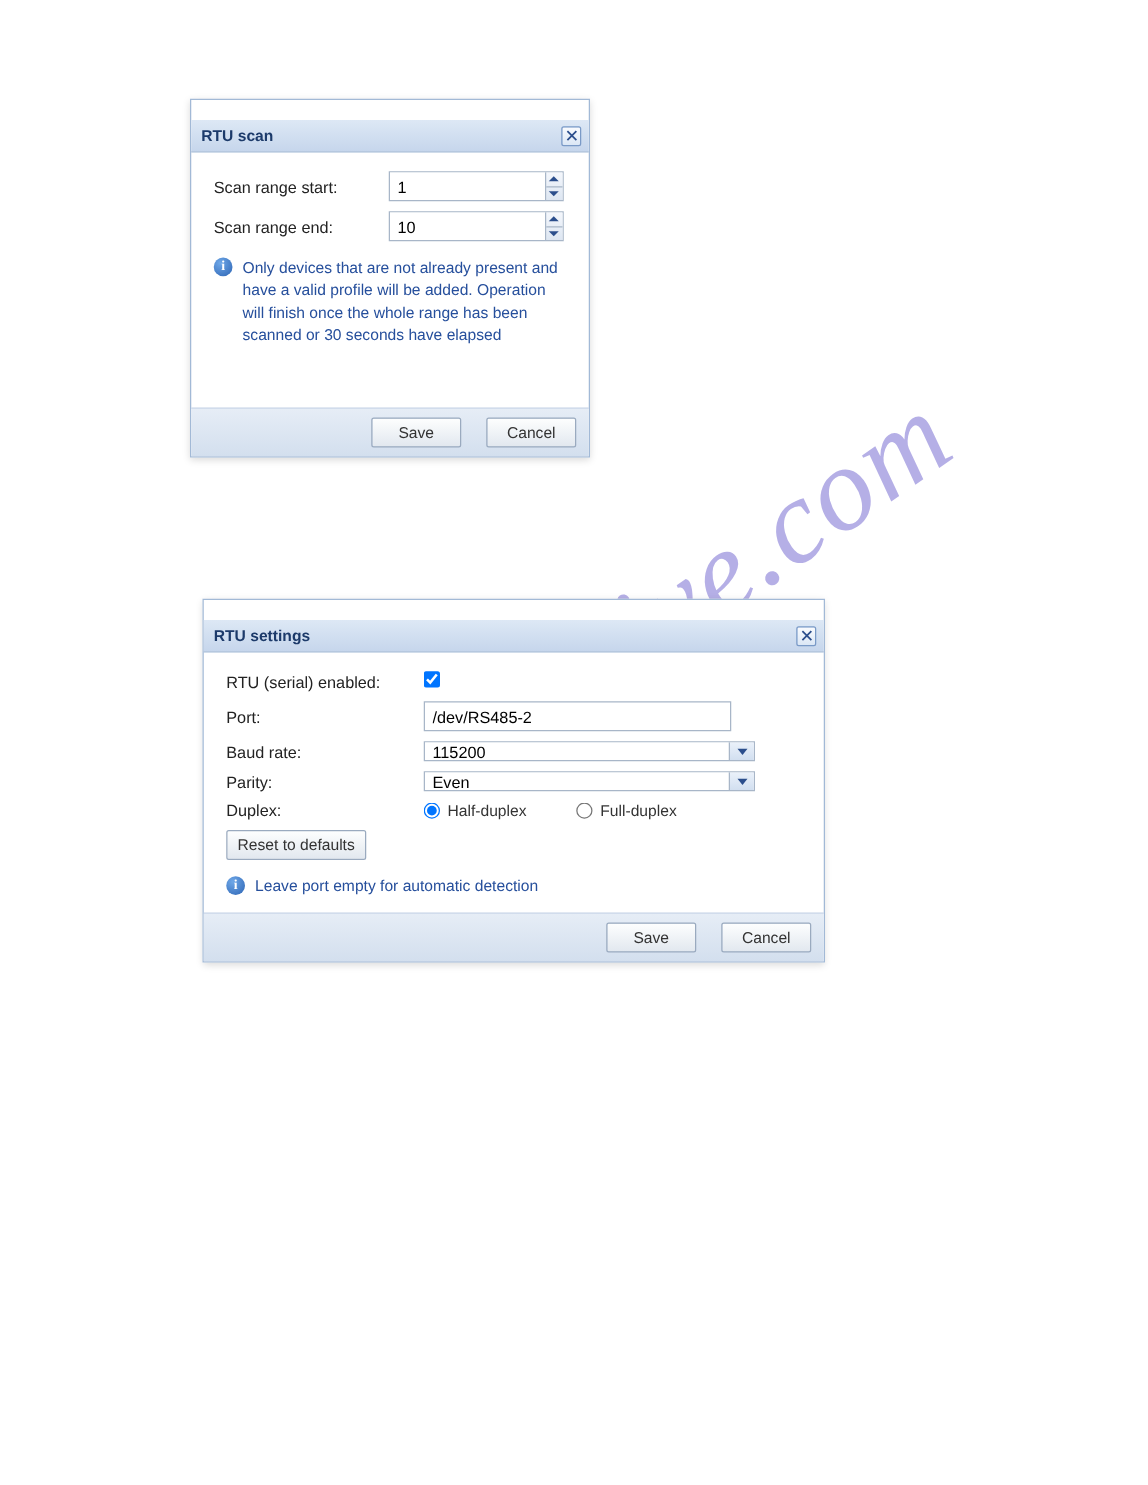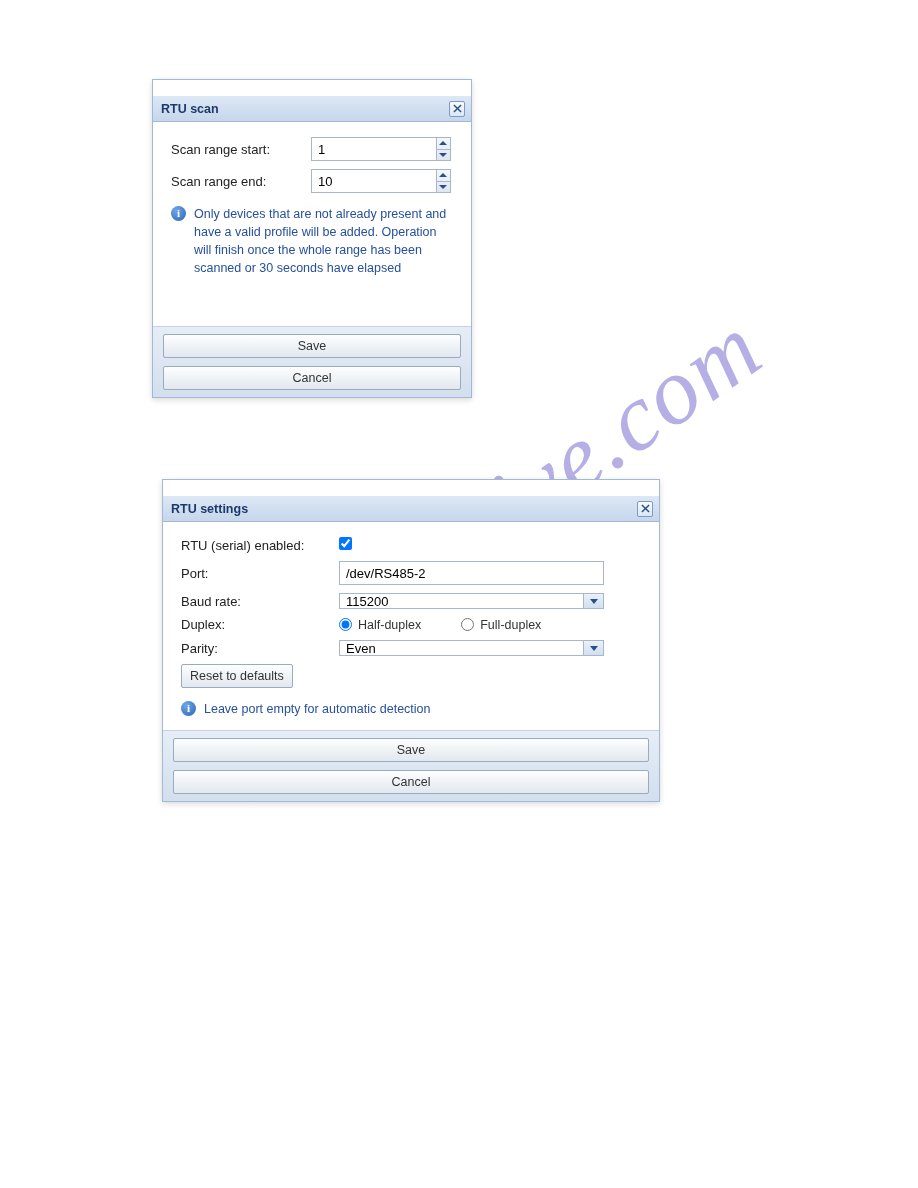--- a/index.html
+++ b/index.html
@@ -133,22 +133,21 @@
     color: #fff; font-weight: bold; font-size: 11px;
     display: flex; align-items: center; justify-content: center;
     font-family: Georgia, serif;
   }
   .buttonbar {
     background: linear-gradient(to bottom, #e6edf6, #d3dfee);
     border-top: 1px solid #c4d2e6;
     padding: 7px 10px;
     display: flex;
     justify-content: flex-end;
-    gap: 8px;
-    flex-direction: column;
+    gap: 20px;
   }
   .btn {
     min-width: 72px;
     height: 24px;
     border: 1px solid #9aaabf;
     border-radius: 2px;
     background: linear-gradient(to bottom, #fdfefe, #e2e8ef);
     color: #333;
     font-size: 12.5px;
     cursor: pointer;
@@ -157,21 +156,21 @@
   .btn.small {
     min-width: auto;
     height: 24px;
     padding: 0 8px;
   }
   input[type="text"].textinput {
     height: 24px;
     border: 1px solid #a8b6c8;
     padding: 0 6px;
     font-size: 13px;
-    width: 265px;
+    width: 246px;
     background: #fff;
   }
   .combo {
     display: flex;
     width: 265px;
     height: 16px;
     border: 1px solid #a8b6c8;
     background: #fff;
   }
   .combo input {
@@ -295,43 +294,43 @@
       <div class="ctrl">
         <div class="combo">
           <input type="text" value="115200" style="">
           <div class="dd">
               <span class="chev-down"></span>
             </div>
         </div>
       </div>
     </div>
     <div class="formrow">
+      <div class="lbl">Parity:</div>
+      <div class="ctrl">
+        <div class="combo">
+          <input type="text" value="Even" style="">
+          <div class="dd">
+              <span class="chev-down"></span>
+            </div>
+        </div>
+      </div>
+    </div>
+    <div class="formrow">
       <div class="lbl">Duplex:</div>
       <div class="ctrl radios">
         <label class="radio">
           <input type="radio" name="duplex" checked="" style="">
           <span>Half-duplex</span>
         </label>
         <label class="radio">
           <input type="radio" name="duplex" style="">
           <span>Full-duplex</span>
         </label>
       </div>
     </div>
-    <div class="formrow">
-      <div class="lbl">Parity:</div>
-      <div class="ctrl">
-        <div class="combo">
-          <input type="text" value="Even" style="">
-          <div class="dd">
-              <span class="chev-down"></span>
-            </div>
-        </div>
-      </div>
-    </div>
     <div style="margin-top:6px;">
       <button class="btn small">Reset to defaults</button>
     </div>
     <div class="info-block" style="margin-top:8px;">
       <div class="info-icon">i</div>
       <div>Leave port empty for automatic detection</div>
     </div>
   </div>
   <div class="buttonbar">
     <button class="btn">Save</button>

